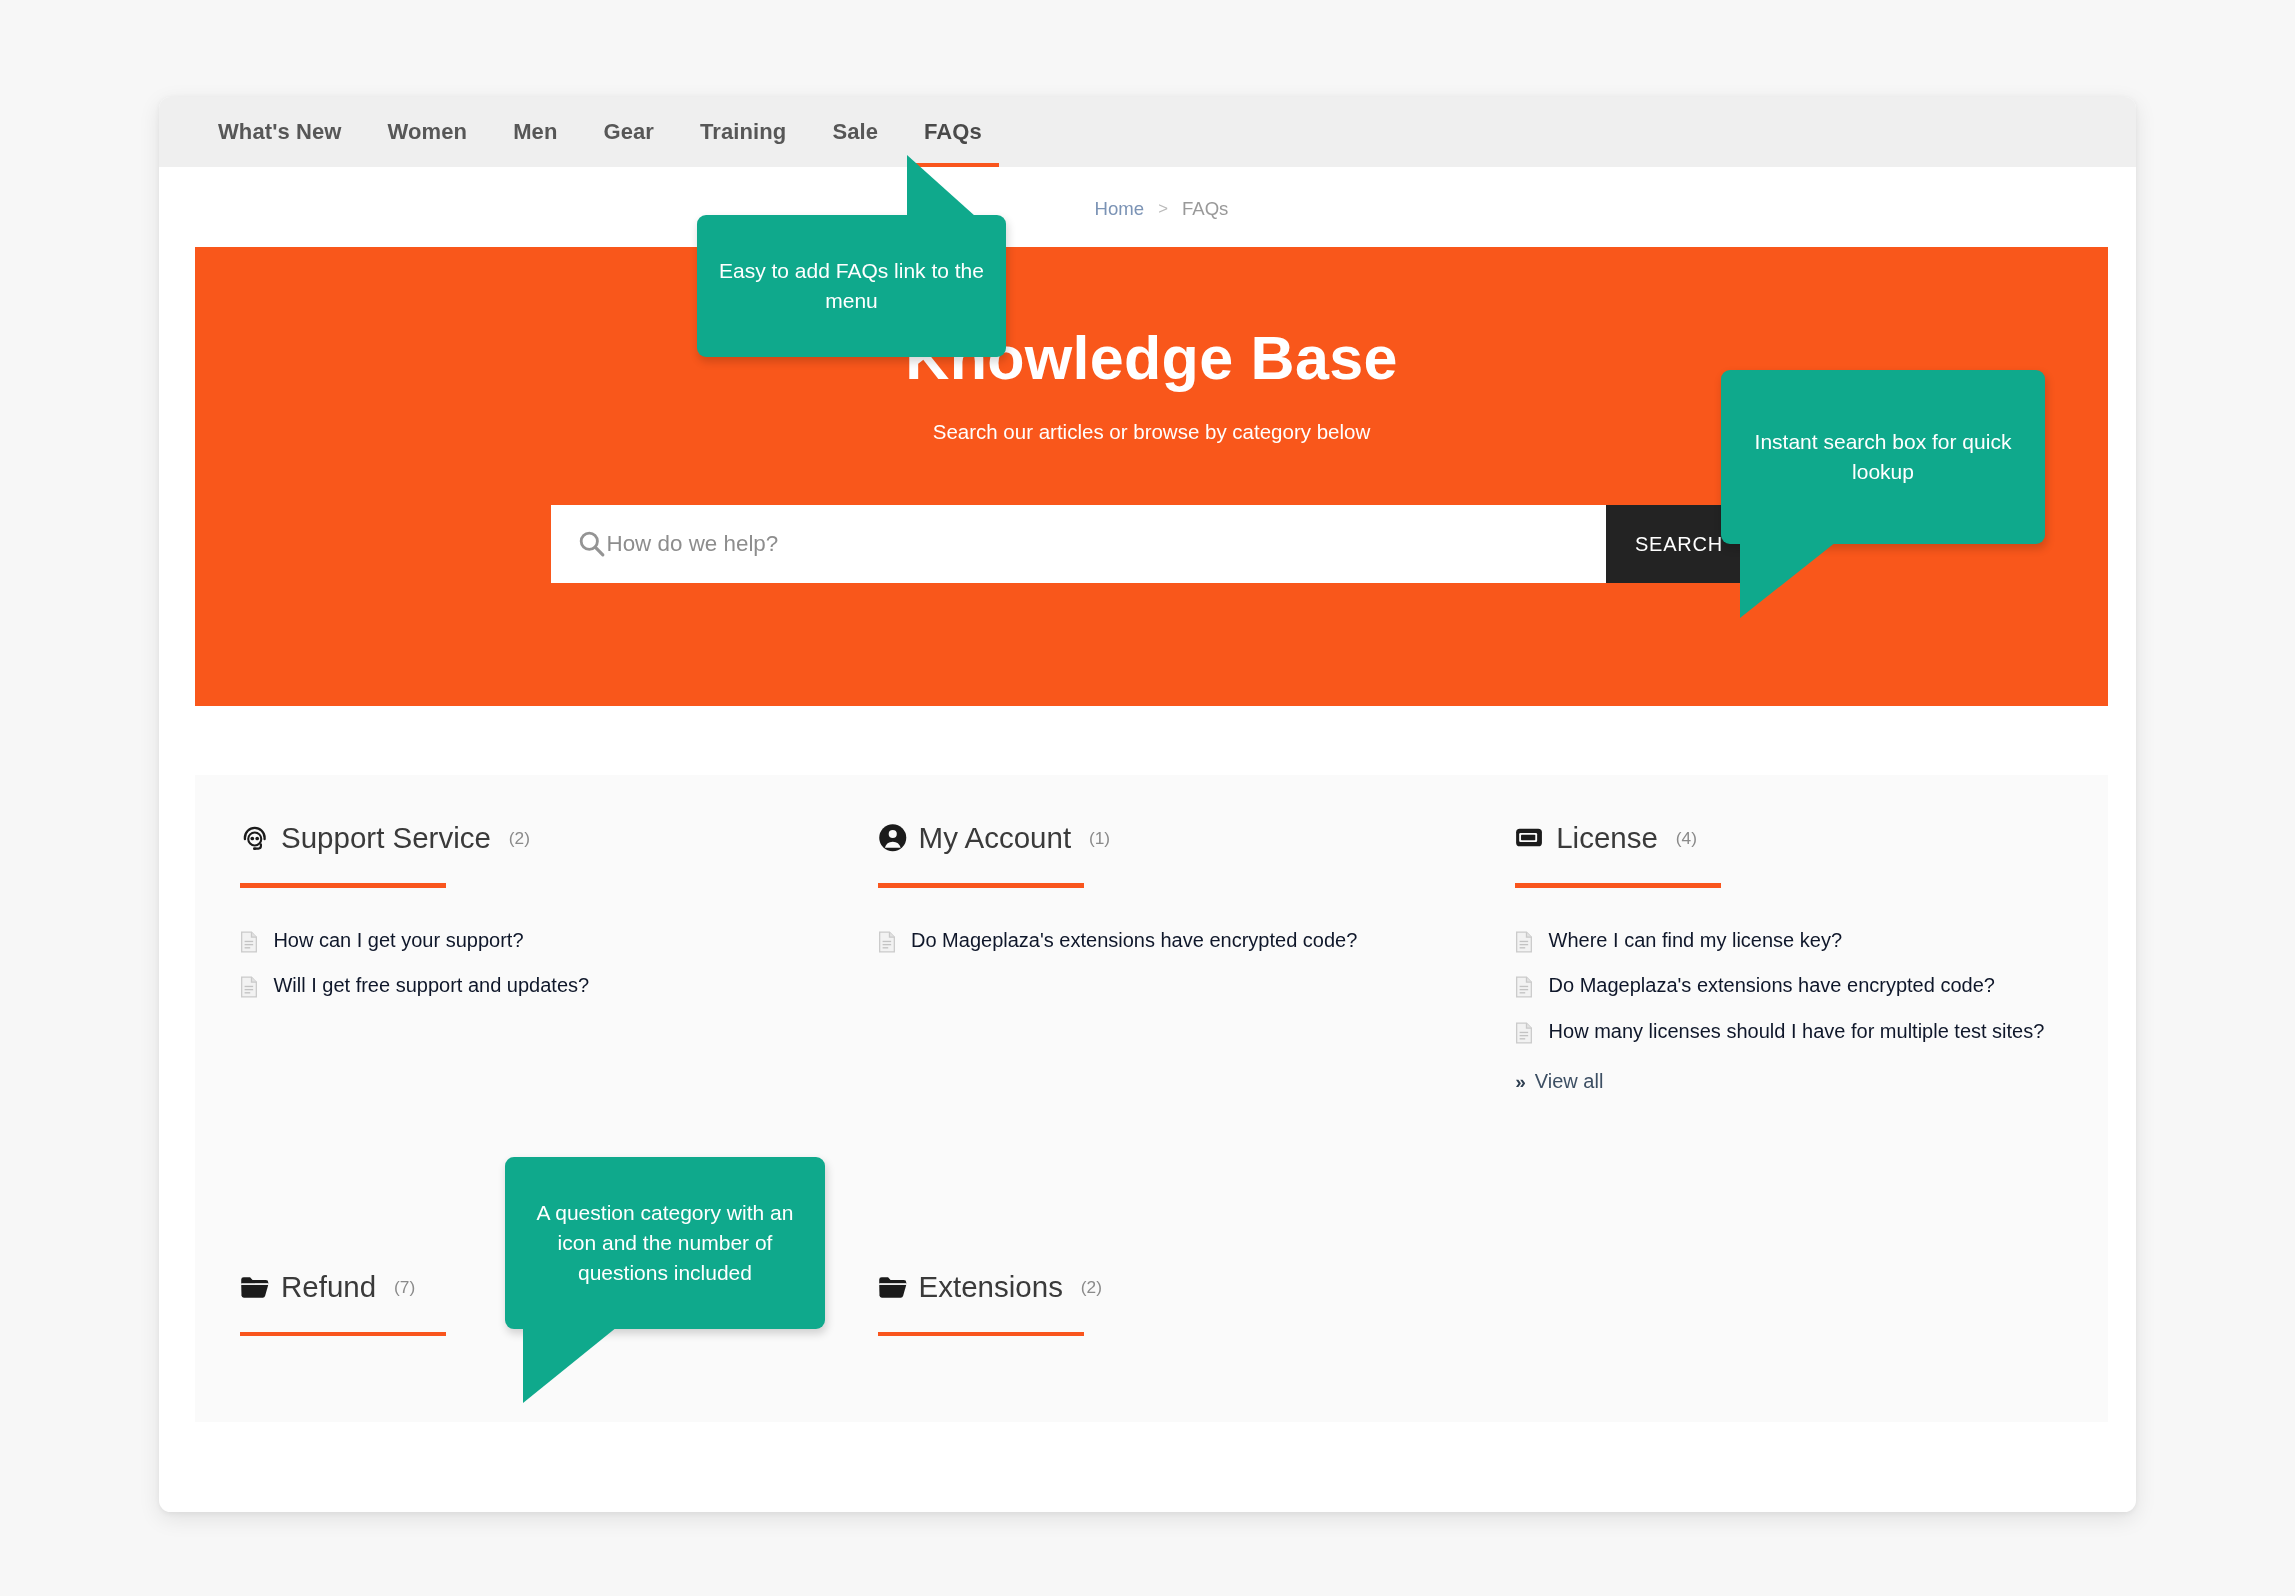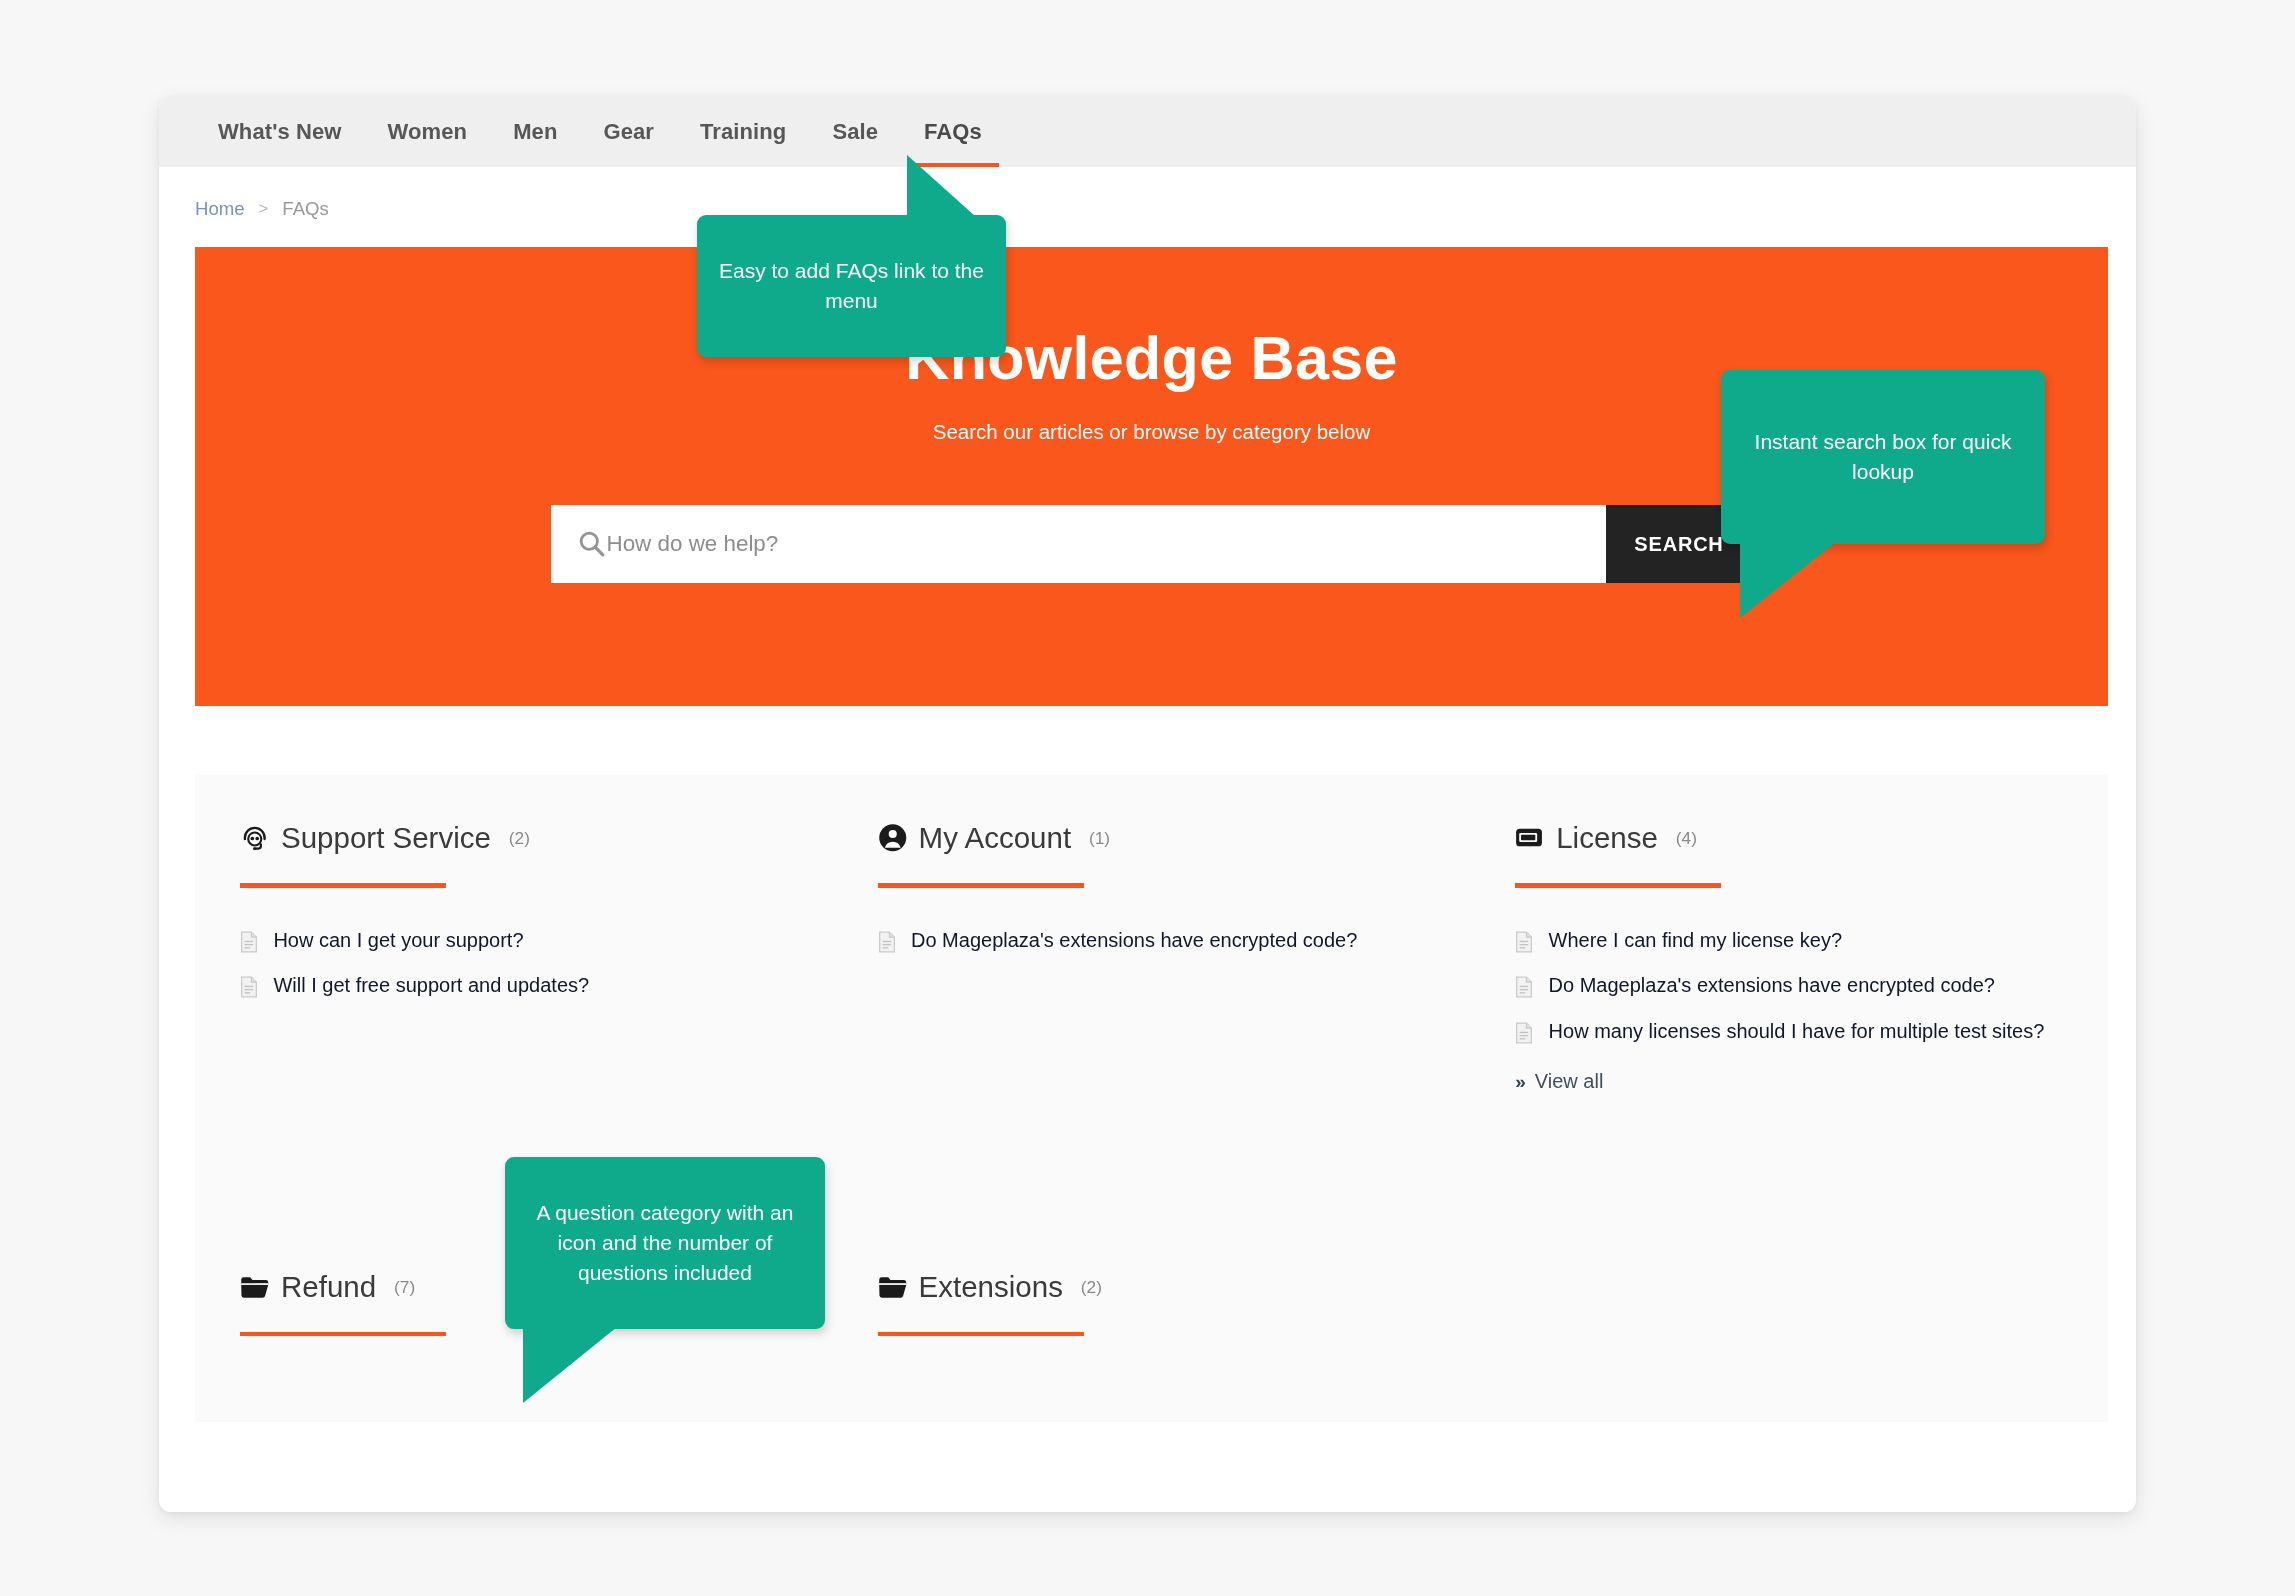--- a/index.html
+++ b/index.html
@@ -62,22 +62,23 @@
     left: 6.4px; right: 6.4px; bottom: 0;
     height: 4.5px;
     background: #f9551d;
   }
 
   
   .breadcrumb {
     display: flex;
     align-items: center;
     gap: 14px;
-    padding: 31px 0 0 36px;
+    padding: 31px 0 0 28px;
     font-size: 18.6px;
+    justify-content: center;
   }
   .crumb-link { color: #7b93b5; cursor: pointer; }
   .crumb-sep  { color: #b9b9b9; font-size: 16.7px; }
   .crumb-cur  { color: #999999; }
 
   
   .hero {
     margin: 27px 28px 0 36px;
     height: 459px;
     background: #f9571b;
@@ -120,21 +121,21 @@
     color: #3c3c3c;
     width: 100%;
     background: transparent;
   }
   .search-input::placeholder { color: #8d8d8d; }
   .search-btn {
     width: 146px;
     background: #232323;
     color: #ffffff;
     font-size: 20px;
-    font-weight: bold;
+    font-weight: normal;
     letter-spacing: 0.8px;
     border: none;
     cursor: pointer;
     font-family: "Liberation Sans", sans-serif;
   }
 
   
   .cats {
     margin: 69px 28px 0 36px;
     background: #fafafa;

